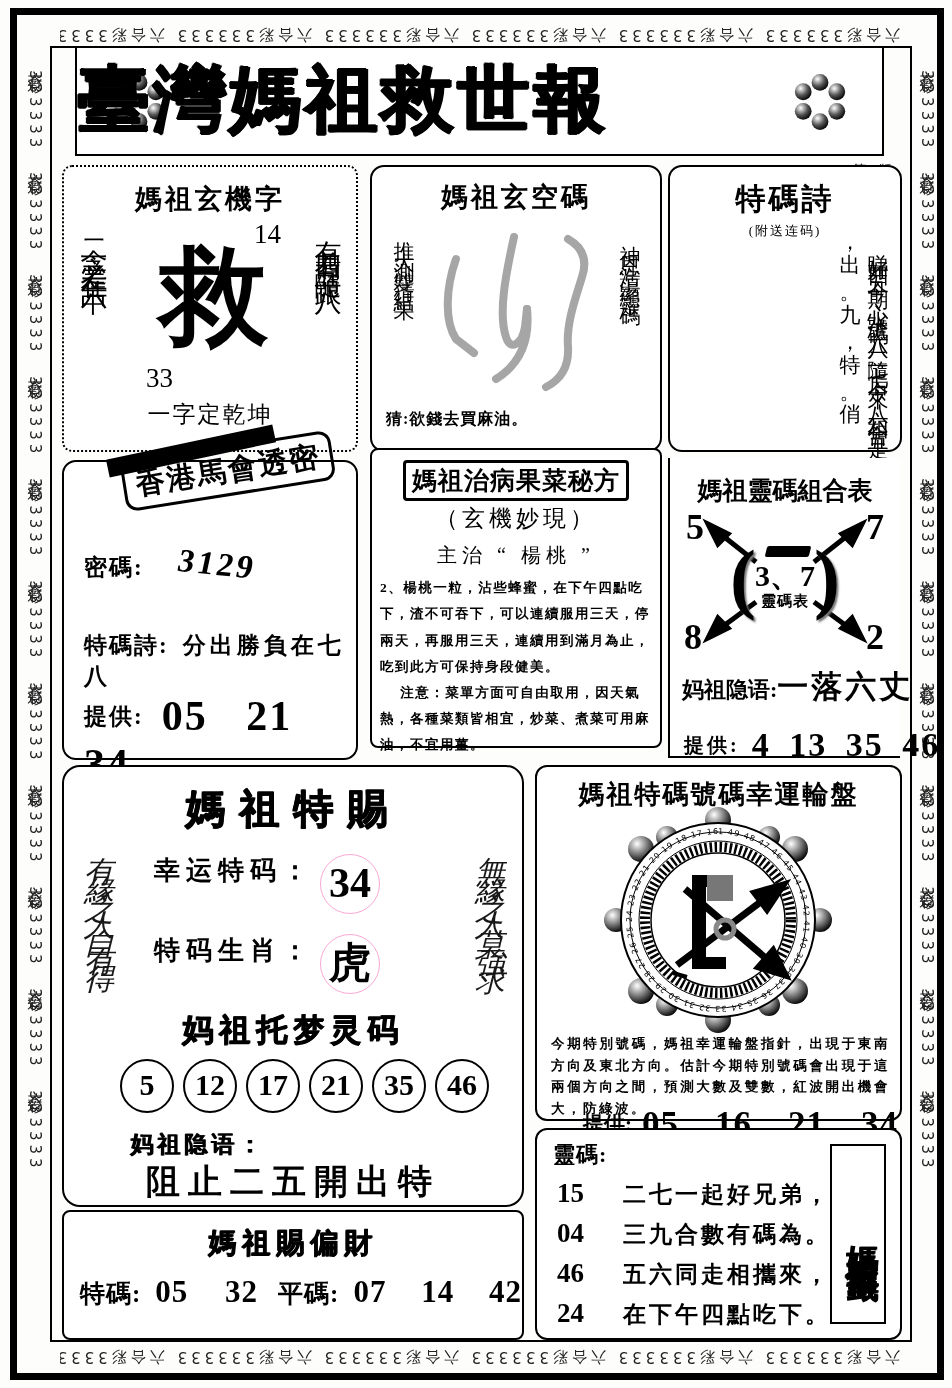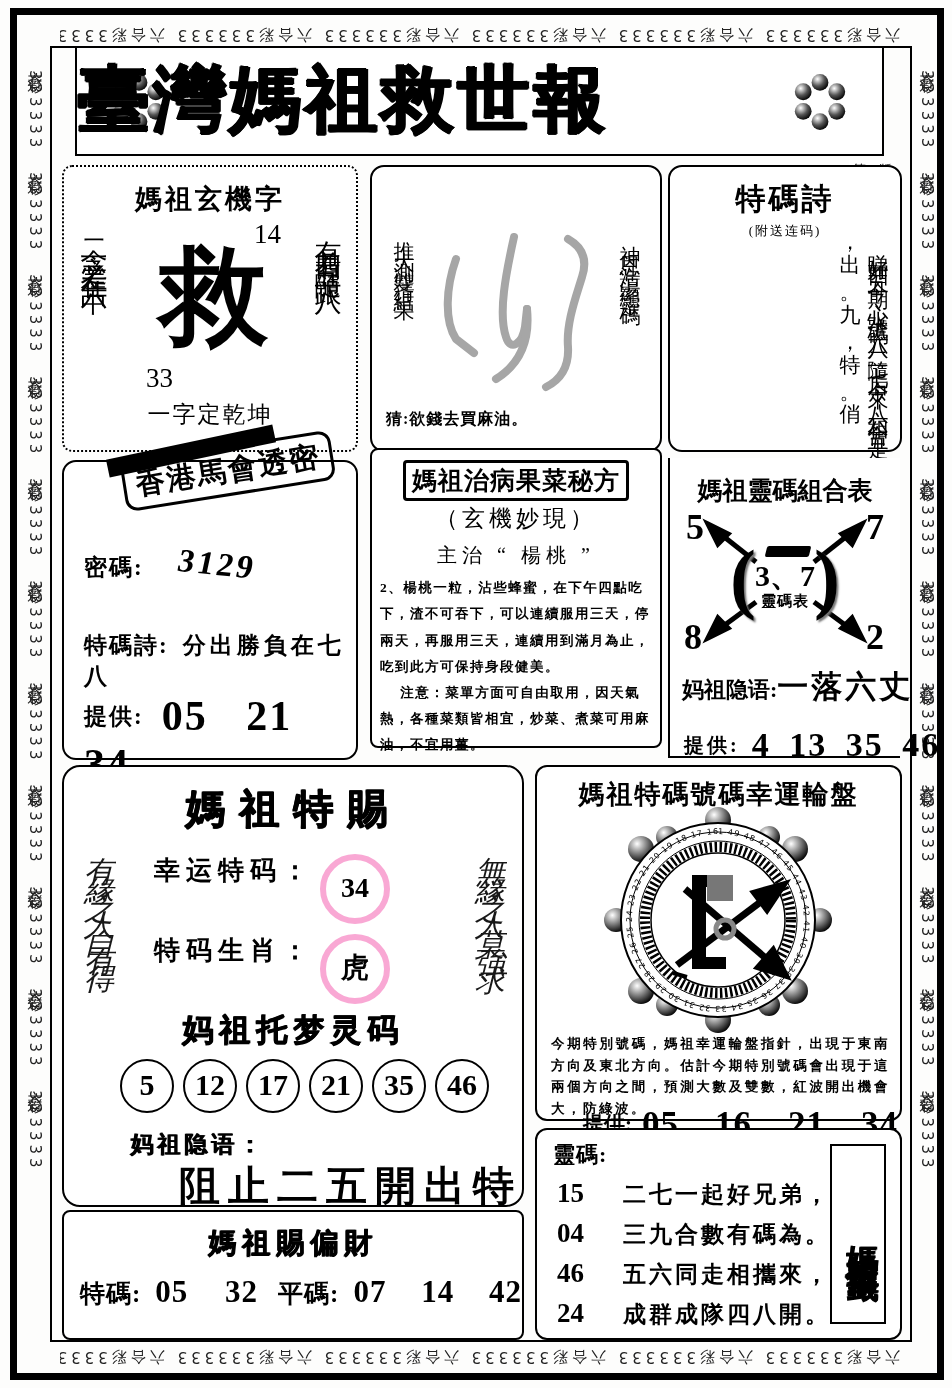--- a/index.html
+++ b/index.html
@@ -101,30 +101,30 @@
   .bxG{left:62px;top:765px;width:458px;height:438px;border-radius:18px;}
   .bxG .bx-title{margin-top:14px;font-size:40px;font-weight:900;letter-spacing:14px;
       text-shadow:1px 0 #000,0 1px #000,1px 1px #000;}
   .bxG .vside{position:absolute;writing-mode:vertical-rl;text-orientation:upright;font-size:30px;
       font-style:italic;letter-spacing:18px;top:66px;opacity:.9;}
   .bxG .vl{left:14px;}
   .bxG .vr{right:12px;}
   .bxG .pair{position:absolute;left:90px;font-size:26px;font-weight:700;letter-spacing:6px;}
   .bxG .pr1{top:86px;}
   .bxG .pr2{top:166px;}
-  .circ{display:inline-block;width:58px;height:58px;border:6px solid #f9a8d4;border-radius:50%;
-        text-align:center;line-height:56px;font-size:28px;font-weight:700;letter-spacing:0;vertical-align:-18px;margin-left:6px;}
+  .circ{display:inline-block;width:58px;height:58px;border:1px solid #f9a8d4;border-radius:50%;
+        text-align:center;line-height:56px;font-size:42px;font-weight:700;letter-spacing:0;vertical-align:-18px;margin-left:6px;}
   .bxG .dream-ttl{position:absolute;left:0;right:0;top:242px;text-align:center;font-size:31px;font-weight:900;letter-spacing:6px;
       text-shadow:1px 0 #000,0 1px #000;}
   .bxG .dream-nums{position:absolute;left:56px;top:292px;display:flex;gap:9px;}
   .bxG .dream-nums span{width:50px;height:50px;border:2px solid #000;border-radius:50%;display:inline-block;
       text-align:center;line-height:48px;font-size:30px;font-weight:700;}
   .bxG .hid-lbl{position:absolute;left:66px;top:362px;font-size:23px;font-weight:900;letter-spacing:4px;
       text-shadow:1px 0 #000;}
-  .bxG .hid-txt{position:absolute;left:0;right:0;top:392px;text-align:right;font-size:41px;letter-spacing:8px;font-weight:600;}
+  .bxG .hid-txt{position:absolute;left:0;right:0;top:392px;text-align:center;font-size:34px;letter-spacing:8px;font-weight:600;}
   
   .bxH{left:535px;top:765px;width:363px;height:352px;border-radius:12px;}
   .bxH .bx-title{margin-top:10px;font-size:26px;font-weight:700;letter-spacing:2px;}
   .bxH .wheel{position:absolute;left:58px;top:40px;}
   .bxH .body{position:absolute;left:14px;top:266px;right:10px;font-size:13.5px;line-height:1.6;
       font-weight:600;letter-spacing:2.5px;text-align:justify;}
   .bxH .prov2{position:absolute;left:46px;top:334px;font-size:21px;font-weight:700;white-space:nowrap;}
   .bxH .prov2 .nums{font-size:35px;margin-left:10px;letter-spacing:1px;font-weight:600;vertical-align:-5px;}
   
   .bxI{left:535px;top:1128px;width:363px;height:208px;border-radius:12px;}
@@ -187,20 +187,21 @@
     <div class="bx-title">媽祖玄機字</div>
     <div class="vtext vleft">二念之差在六中</div>
     <div class="vtext vright">有着四五隨跟八</div>
     <div class="num-top">14</div>
     <div class="bigchar">救</div>
     <div class="num-bot">33</div>
     <div class="footer">一字定乾坤</div>
   </div>
 
   <div class="bx solidbx bxB">
+    <div class="bx-title">媽祖玄空碼</div>
     <div class="vtext vleft">推大測雙猜結果</div>
     <div class="vtext vright">神恩浩蕩顯靈碼</div>
     <svg class="doodle" width="176" height="180" viewBox="0 0 176 180">
       <g fill="none" stroke="#a6a6a6" stroke-width="8" stroke-linecap="round" stroke-linejoin="round">
         <path d="M26,38 C16,66 14,100 26,118 L44,132"></path>
         <path d="M84,16 C76,52 68,92 76,116 C80,130 92,124 95,106 L97,88"></path>
         <path d="M97,88 C100,118 92,142 66,158"></path>
         <path d="M138,18 C152,26 158,38 152,56 C146,76 136,102 138,126 C139,144 132,158 116,166"></path>
       </g>
     </svg>
@@ -358,21 +359,21 @@
       <div class="row">
         <span class="num">04</span>
         <span class="txt">三九合數有碼為。</span>
       </div>
       <div class="row">
         <span class="num">46</span>
         <span class="txt">五六同走相攜來，</span>
       </div>
       <div class="row">
         <span class="num">24</span>
-        <span class="txt">成群成隊四八開。</span>
+        <span class="txt">在下午四點吃下。</span>
       </div>
     </div>
     <div class="seal">媽祖靈籤</div>
   </div>
 
   <div class="bx solidbx bxJ">
     <div class="bx-title">媽祖賜偏財</div>
     <div class="row">
       <span>特碼:</span><span class="nums">05 32</span><span>平碼:</span><span class="nums2">07 14 42</span>
     </div>

